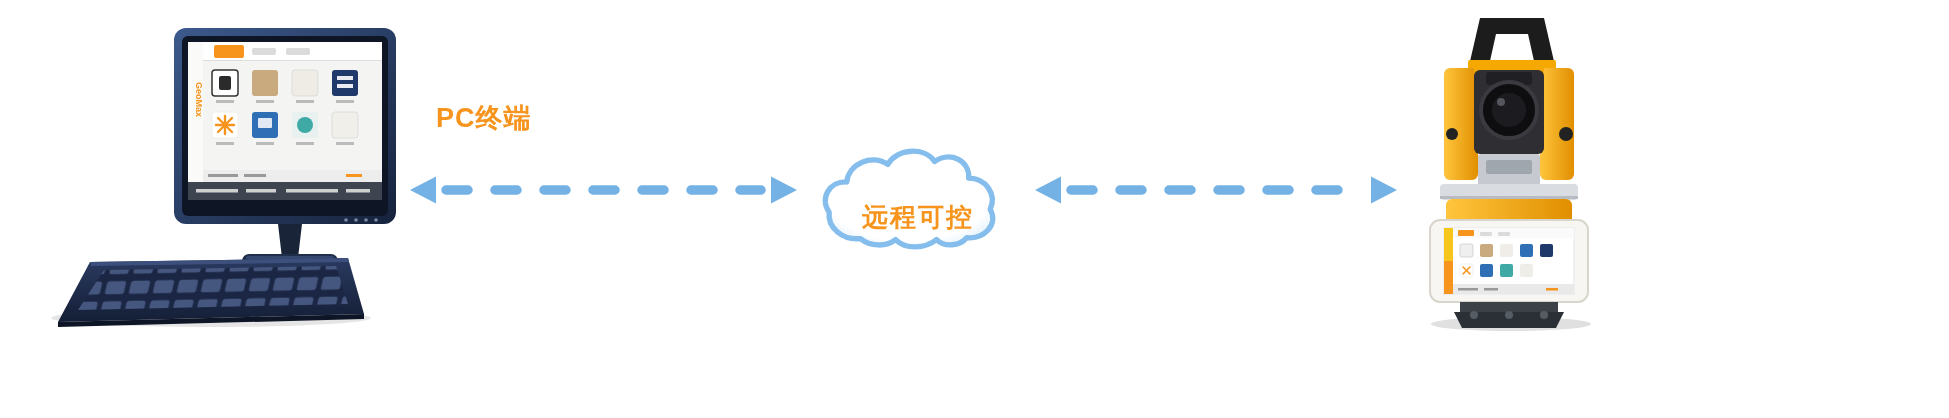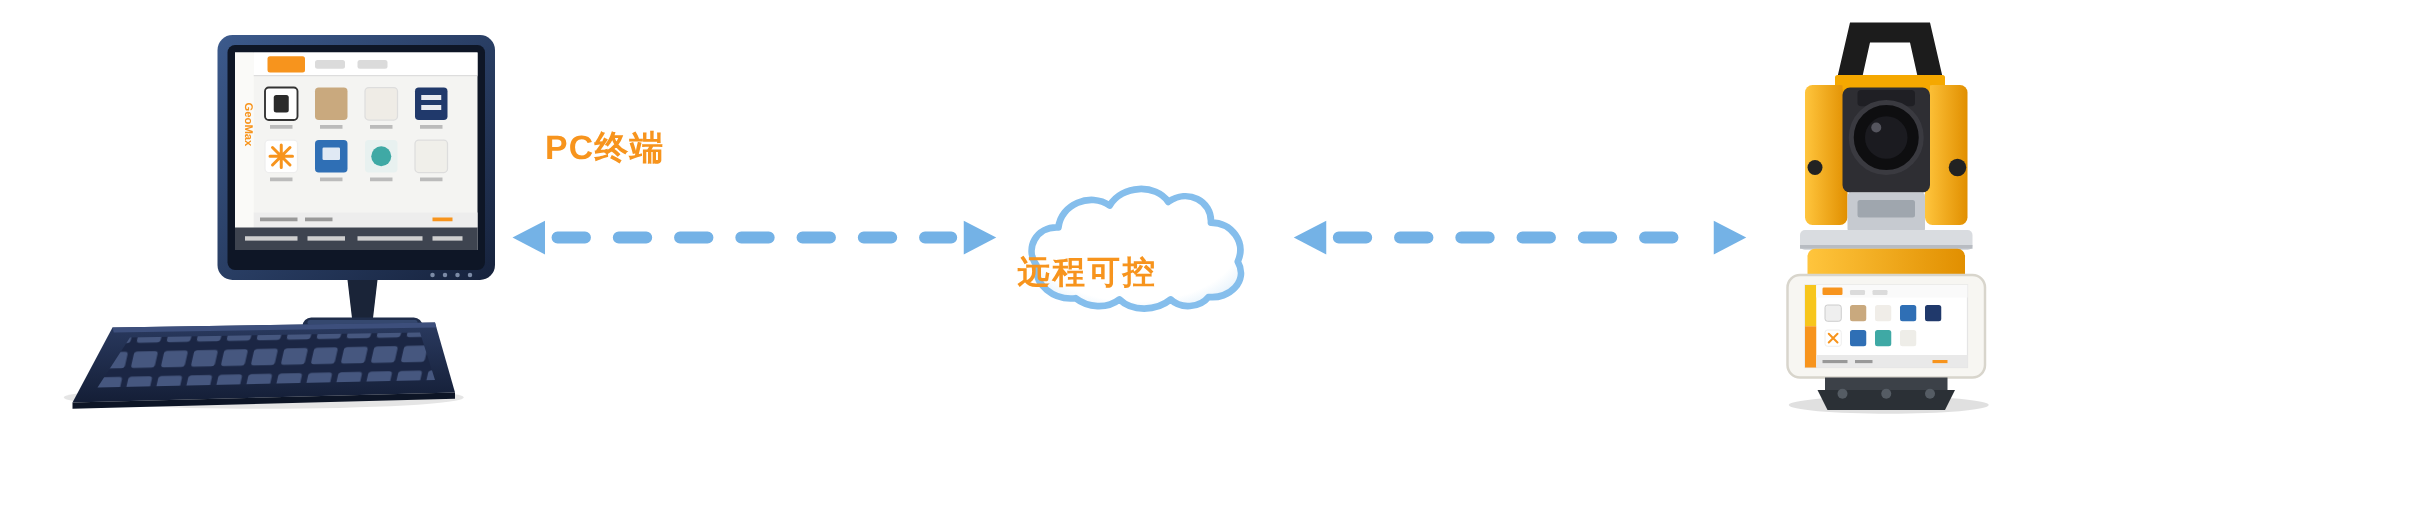--- a/index.html
+++ b/index.html
@@ -31,21 +31,21 @@
   .cloud-wrap{left:770px;top:140px;width:208px;height:122px;}
   .cloud-wrap svg{display:block;}
   .cloud-shape{
     stroke:var(--cloud-stroke);
     stroke-width:5.5;
     stroke-linejoin:round;
   }
   .cloud-text{
     position:absolute;
     left:0;top:60px;width:100%;
-    text-align:left;
+    text-align:center;
     font-size:26px;font-weight:bold;letter-spacing:2px;
     color:var(--label-orange);
     font-family:Liberation Serif, serif;
   }
   .arrow-svg{position:absolute;top:172px;height:36px;}
   .arrow-left{left:362px;width:395px;}
   .arrow-right{left:987px;width:370px;}
   .arrow-line{
     stroke:var(--arrow-blue);
     stroke-width:9.5;

